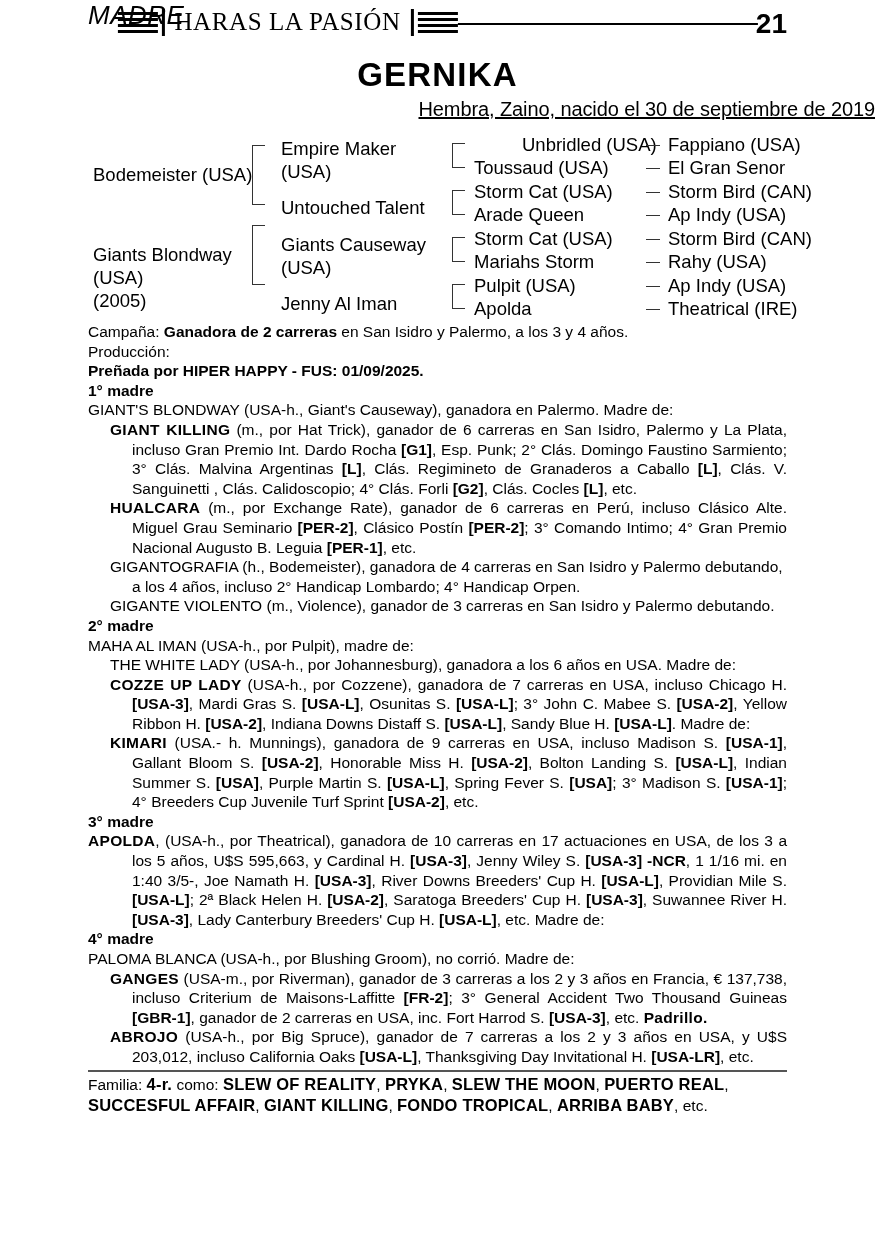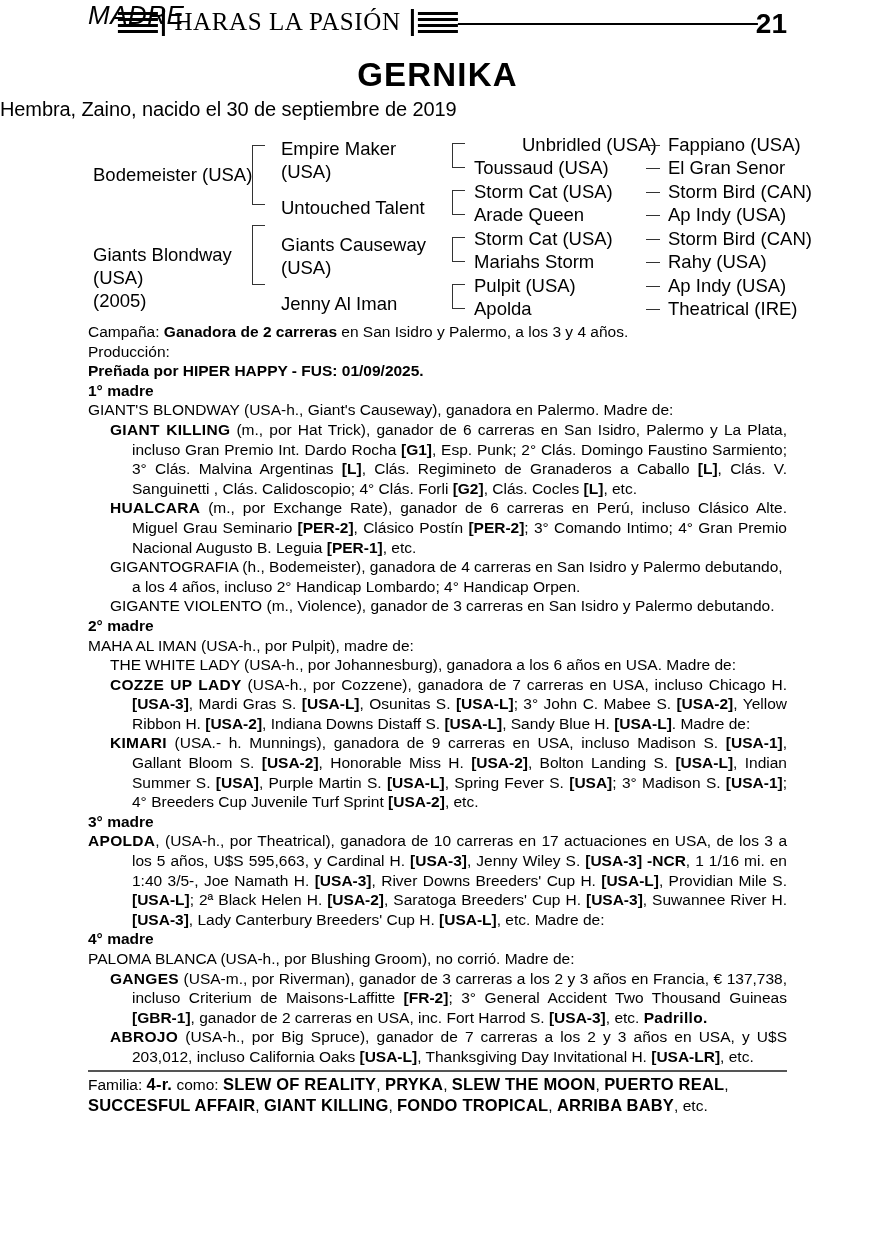--- a/index.html
+++ b/index.html
@@ -84,24 +84,25 @@
 
   
   .title {
     text-align: center;
     font-size: 33px;
     font-weight: bold;
     letter-spacing: 1.2px;
     margin-top: 4px;
   }
   .subtitle {
-    text-align: left;
+    text-align: right;
     font-size: 20px;
     margin-top: 4px;
     letter-spacing: -0.1px;
+    text-decoration: underline;
   }
 
   
   .ped {
     position: relative;
     margin: 12px 0 0 0;
     height: 185px;
     font-size: 18.5px;
     line-height: 23.5px;
   }

